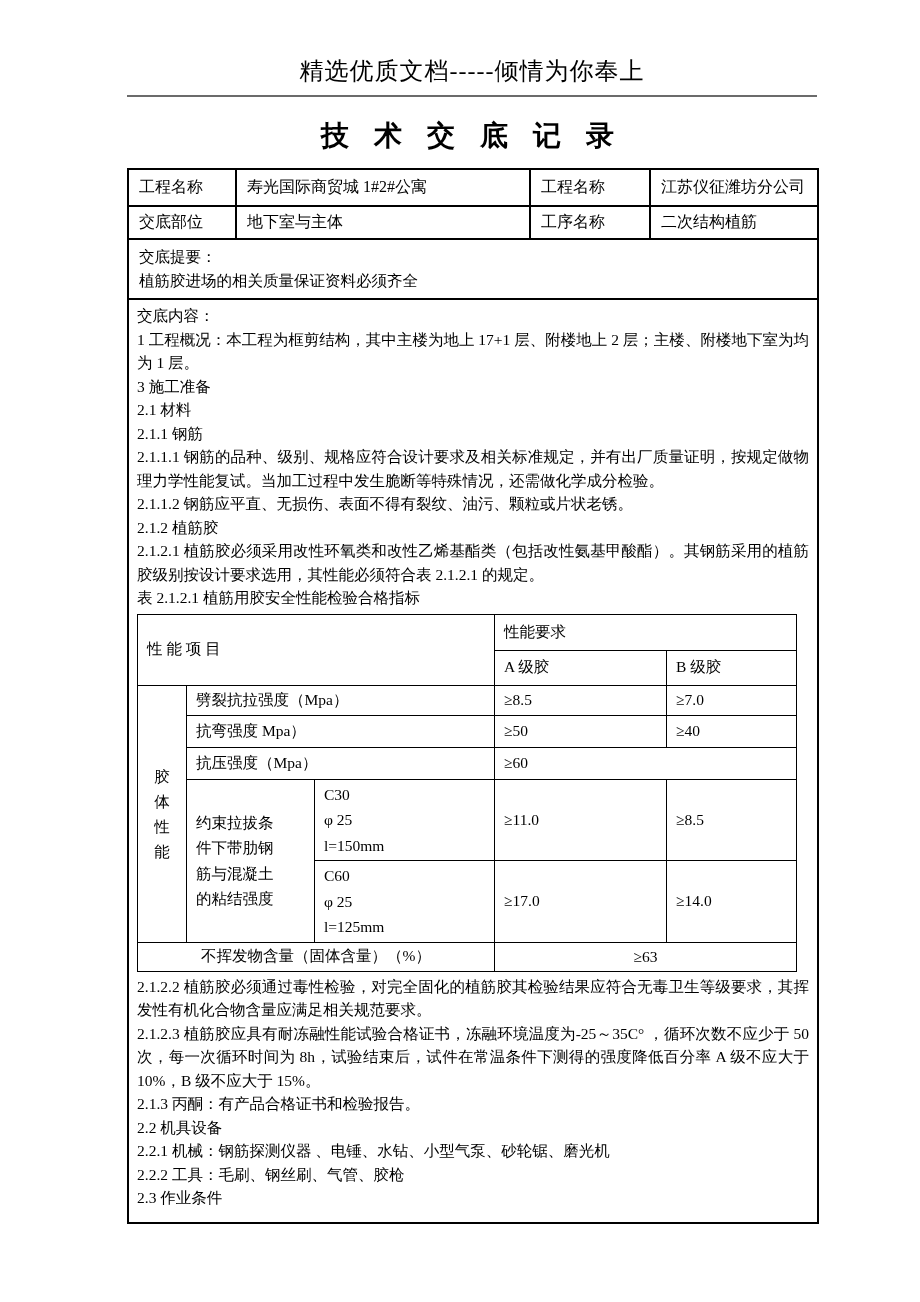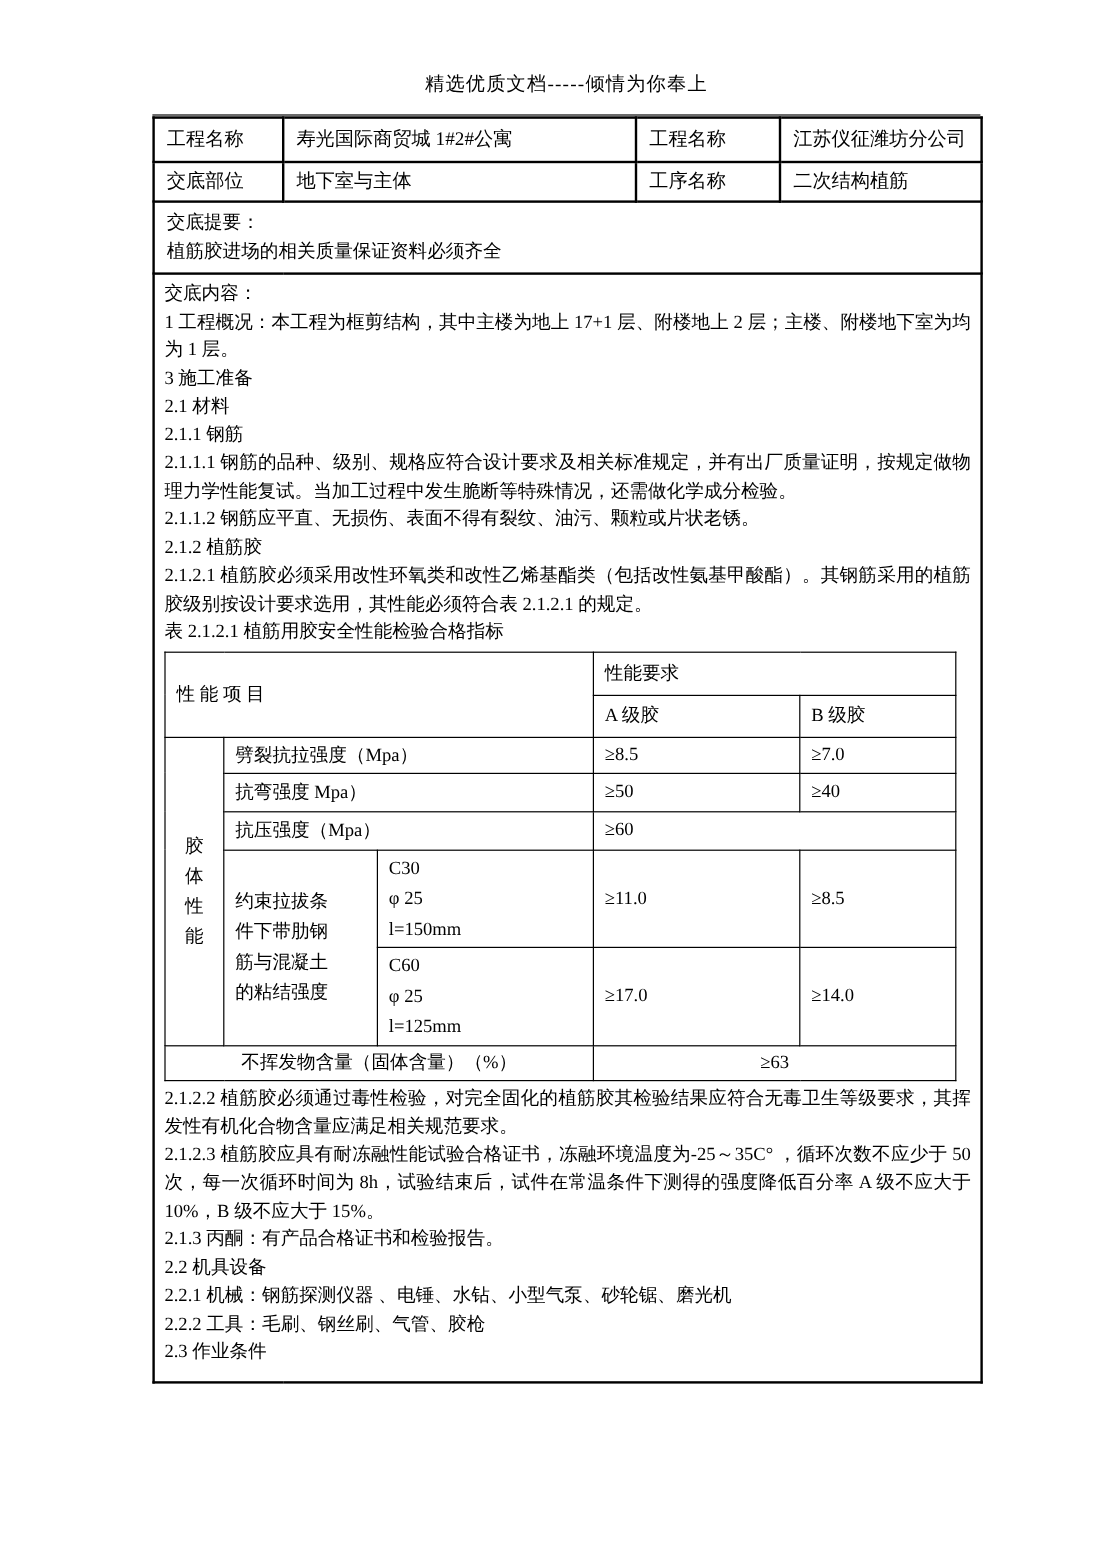--- a/index.html
+++ b/index.html
@@ -9,21 +9,21 @@
     color:#000;
     font-family:"Liberation Serif","DejaVu Serif",serif;
   }
   .page { position:relative; width:920px; height:1302px; background:#fff; overflow:hidden; }
   .content-col { margin-left:127px; width:690px; }
 
   .header-note {
     padding-top:58px;
     padding-bottom:11px;
     text-align:center;
-    font-size:16px;
+    font-size:24px;
     line-height:26px;
     border-bottom:2px solid #6b6b6b;
     letter-spacing:1px;
   }
   .doc-title {
     margin:20px 0 13px 0;
     text-align:center;
     font-size:28px;
     font-weight:bold;
     letter-spacing:9px;
@@ -104,20 +104,21 @@
   }
 </style>
 </head>
 <body>
 
 <div class="page">
   <div class="content-col">
 
     <div class="header-note">精选优质文档-----倾情为你奉上</div>
 
+    <div class="doc-title">技 术 交 底 记 录</div>
 
     <table class="outer">
       <colgroup>
         <col style="width:108px">
           <col style="width:294px">
           <col style="width:120px">
           <col style="width:168px">
       </colgroup>
       <tbody>
         <tr class="info-r1">

